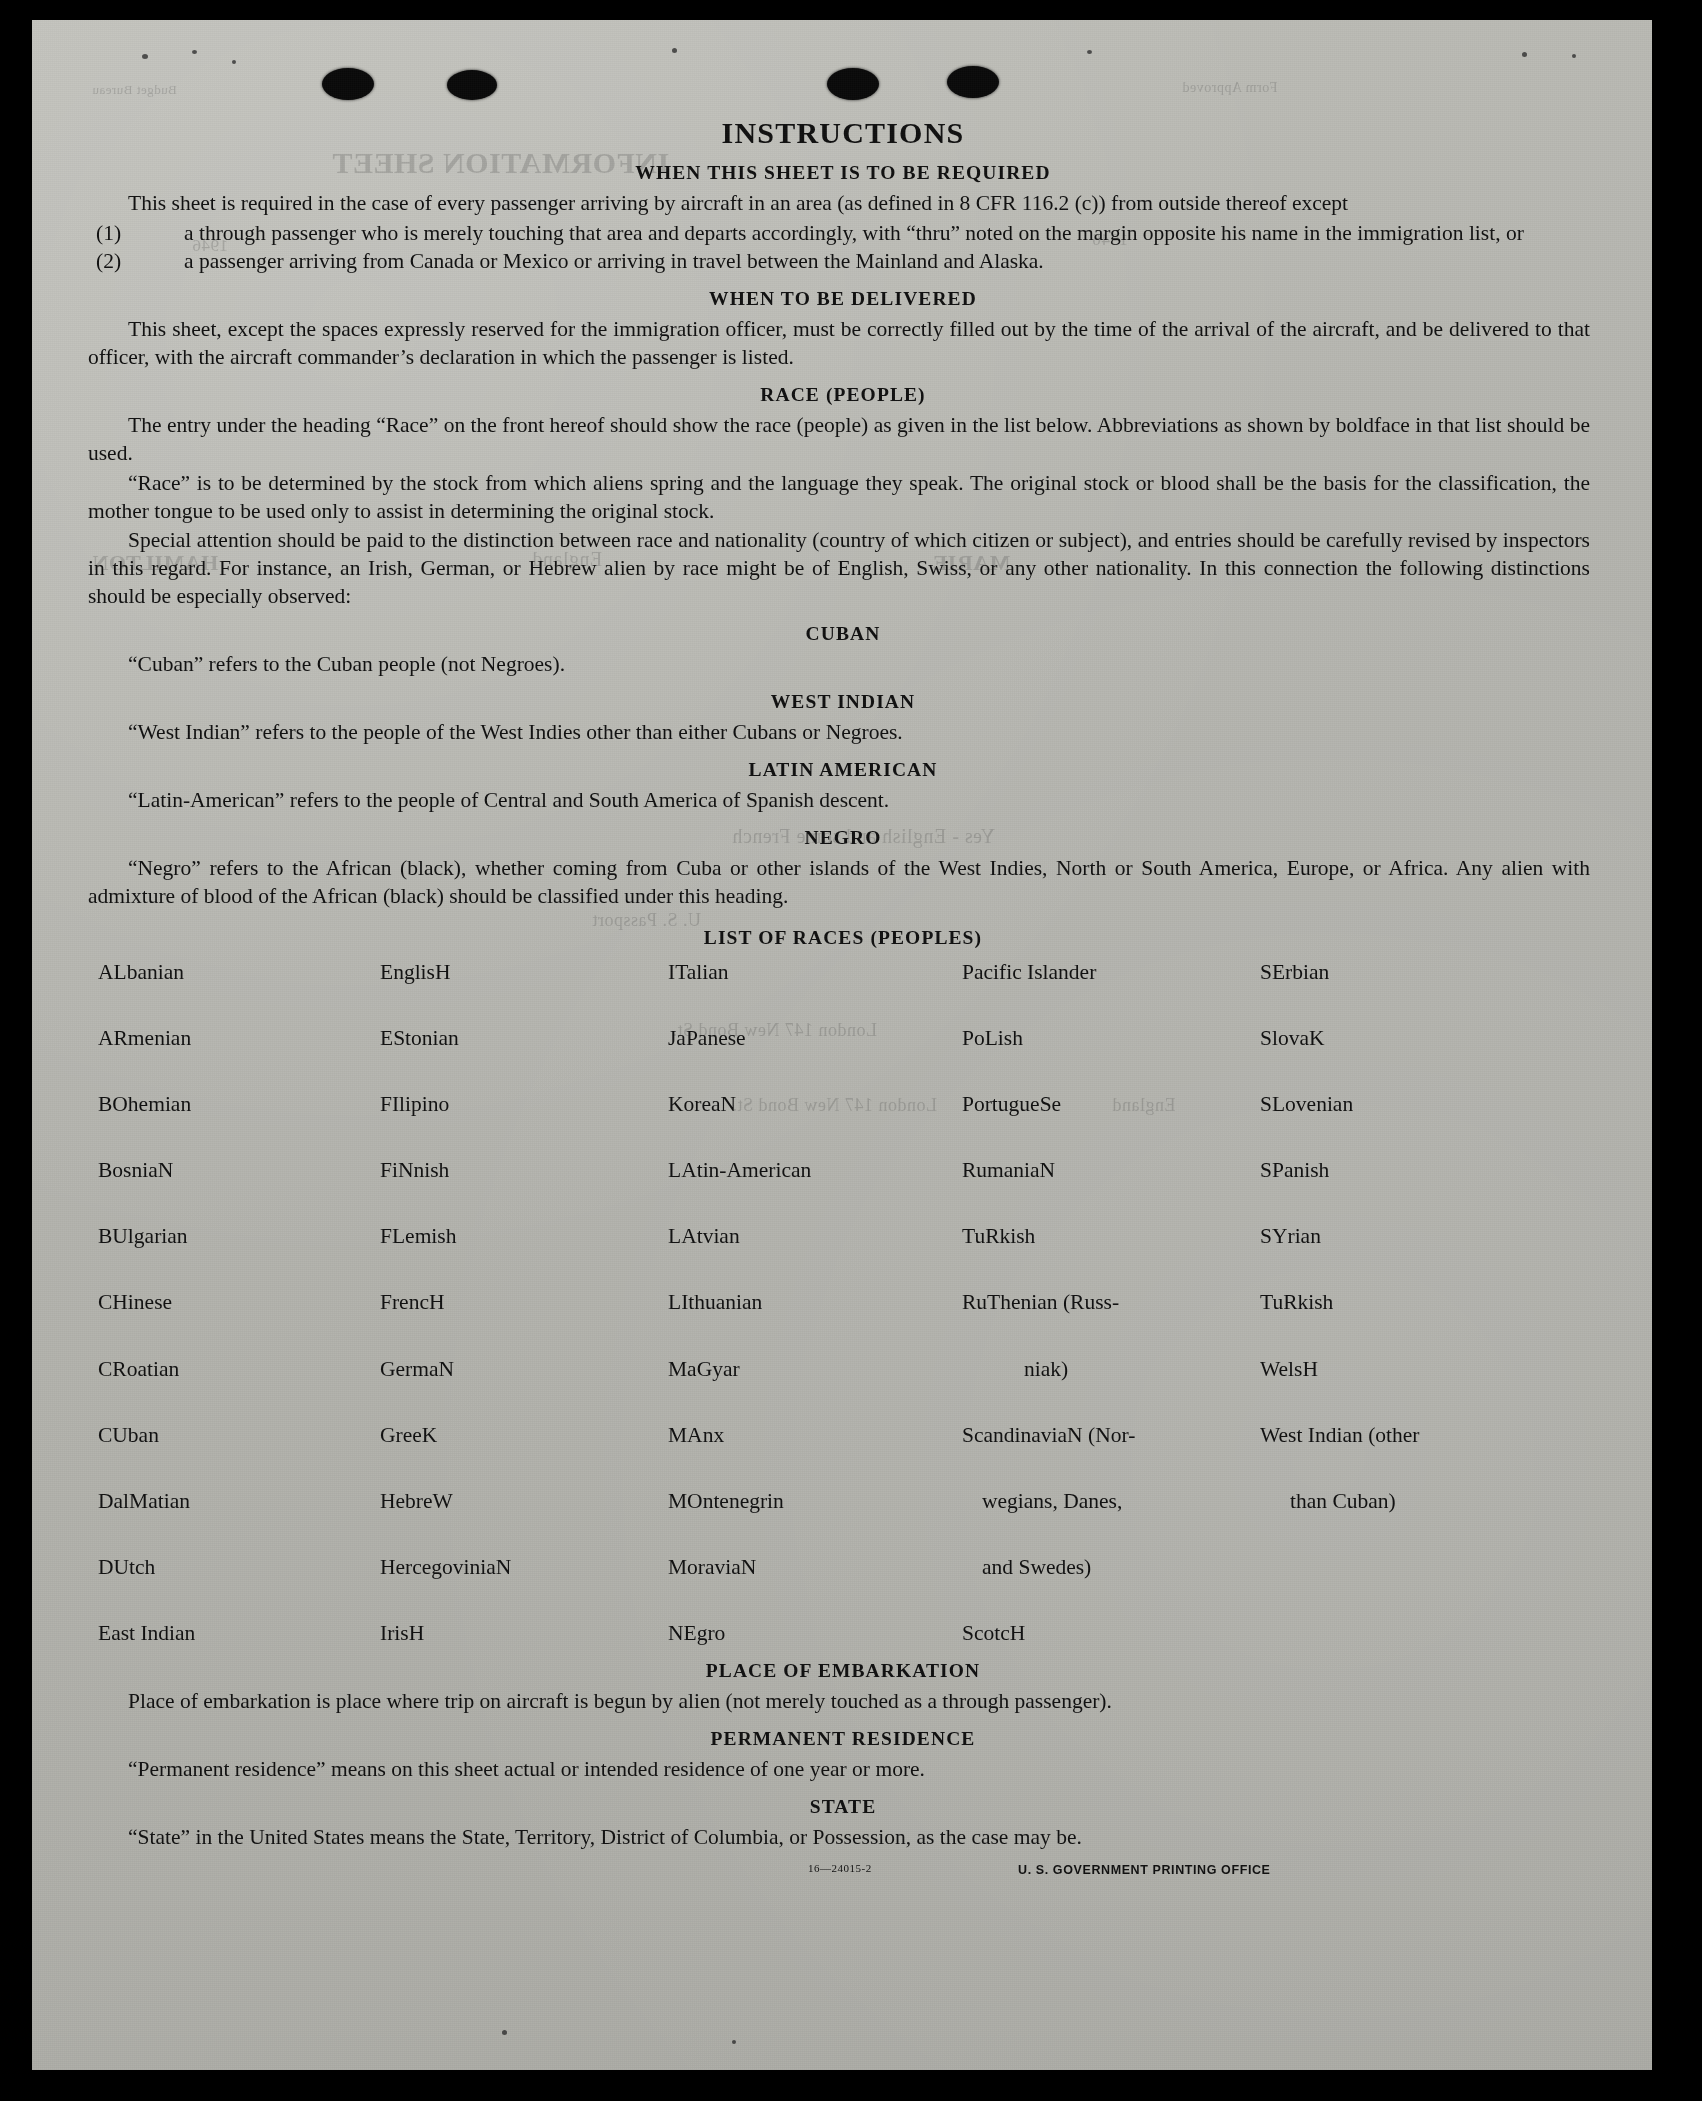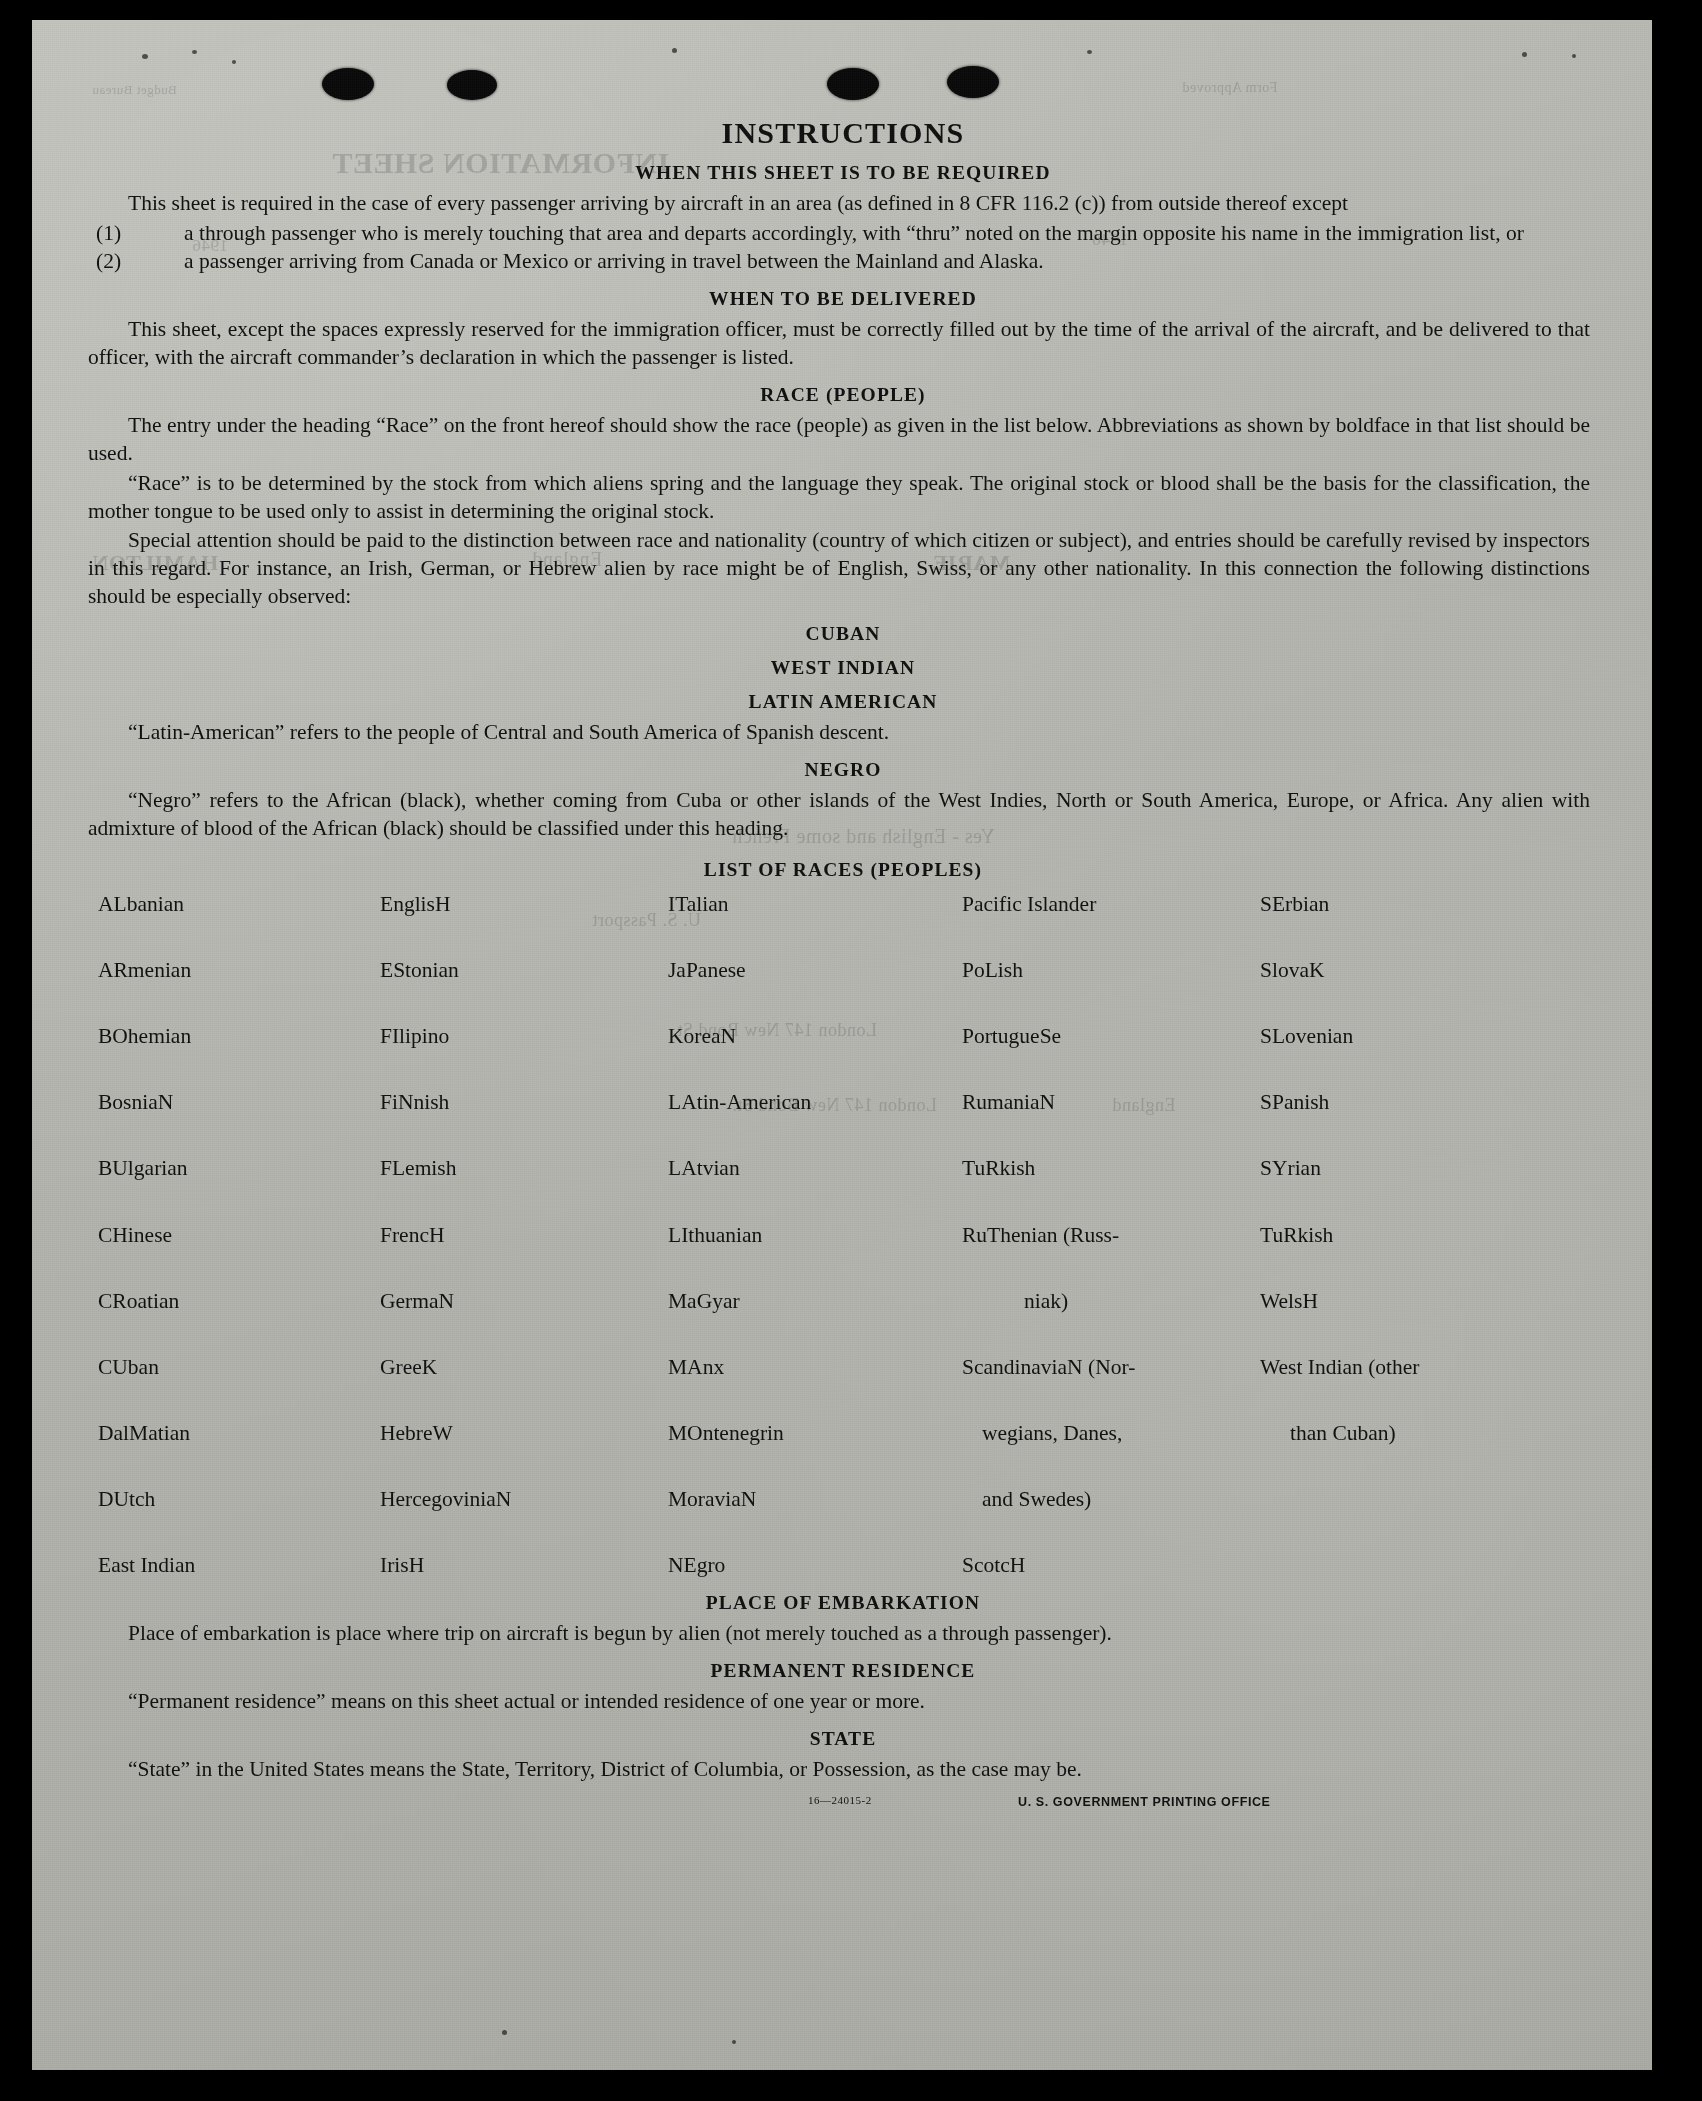--- a/index.html
+++ b/index.html
@@ -183,22 +183,24 @@
 
     <h2 class="sec">WHEN TO BE DELIVERED</h2>
     <p class="para">This sheet, except the spaces expressly reserved for the immigration officer, must be correctly filled out by the time of the arrival of the aircraft, and be delivered to that officer, with the aircraft commander’s declaration in which the passenger is listed.</p>
 
     <h2 class="sec">RACE (PEOPLE)</h2>
     <p class="para">The entry under the heading “Race” on the front hereof should show the race (people) as given in the list below.  Abbreviations as shown by boldface in that list should be used.</p>
     <p class="para">“Race” is to be determined by the stock from which aliens spring and the language they speak.  The original stock or blood shall be the basis for the classification, the mother tongue to be used only to assist in determining the original stock.</p>
     <p class="para">Special attention should be paid to the distinction between race and nationality (country of which citizen or subject), and entries should be carefully revised by inspectors in this regard.  For instance, an Irish, German, or Hebrew alien by race might be of English, Swiss, or any other nationality.  In this connection the following distinctions should be especially observed:</p>
 
     <h2 class="sec">CUBAN</h2>
+    <p class="para">“Cuban” refers to the Cuban people (not Negroes).</p>
 
     <h2 class="sec">WEST INDIAN</h2>
+    <p class="para">“West Indian” refers to the people of the West Indies other than either Cubans or Negroes.</p>
 
     <h2 class="sec">LATIN AMERICAN</h2>
     <p class="para">“Latin-American” refers to the people of Central and South America of Spanish descent.</p>
 
     <h2 class="sec">NEGRO</h2>
     <p class="para">“Negro” refers to the African (black), whether coming from Cuba or other islands of the West Indies, North or South America, Europe, or Africa.  Any alien with admixture of blood of the African (black) should be classified under this heading.</p>
 
     <h2 class="sec tight">LIST OF RACES (PEOPLES)</h2>
     <div class="races">
       <div class="cell">ALbanian</div>

